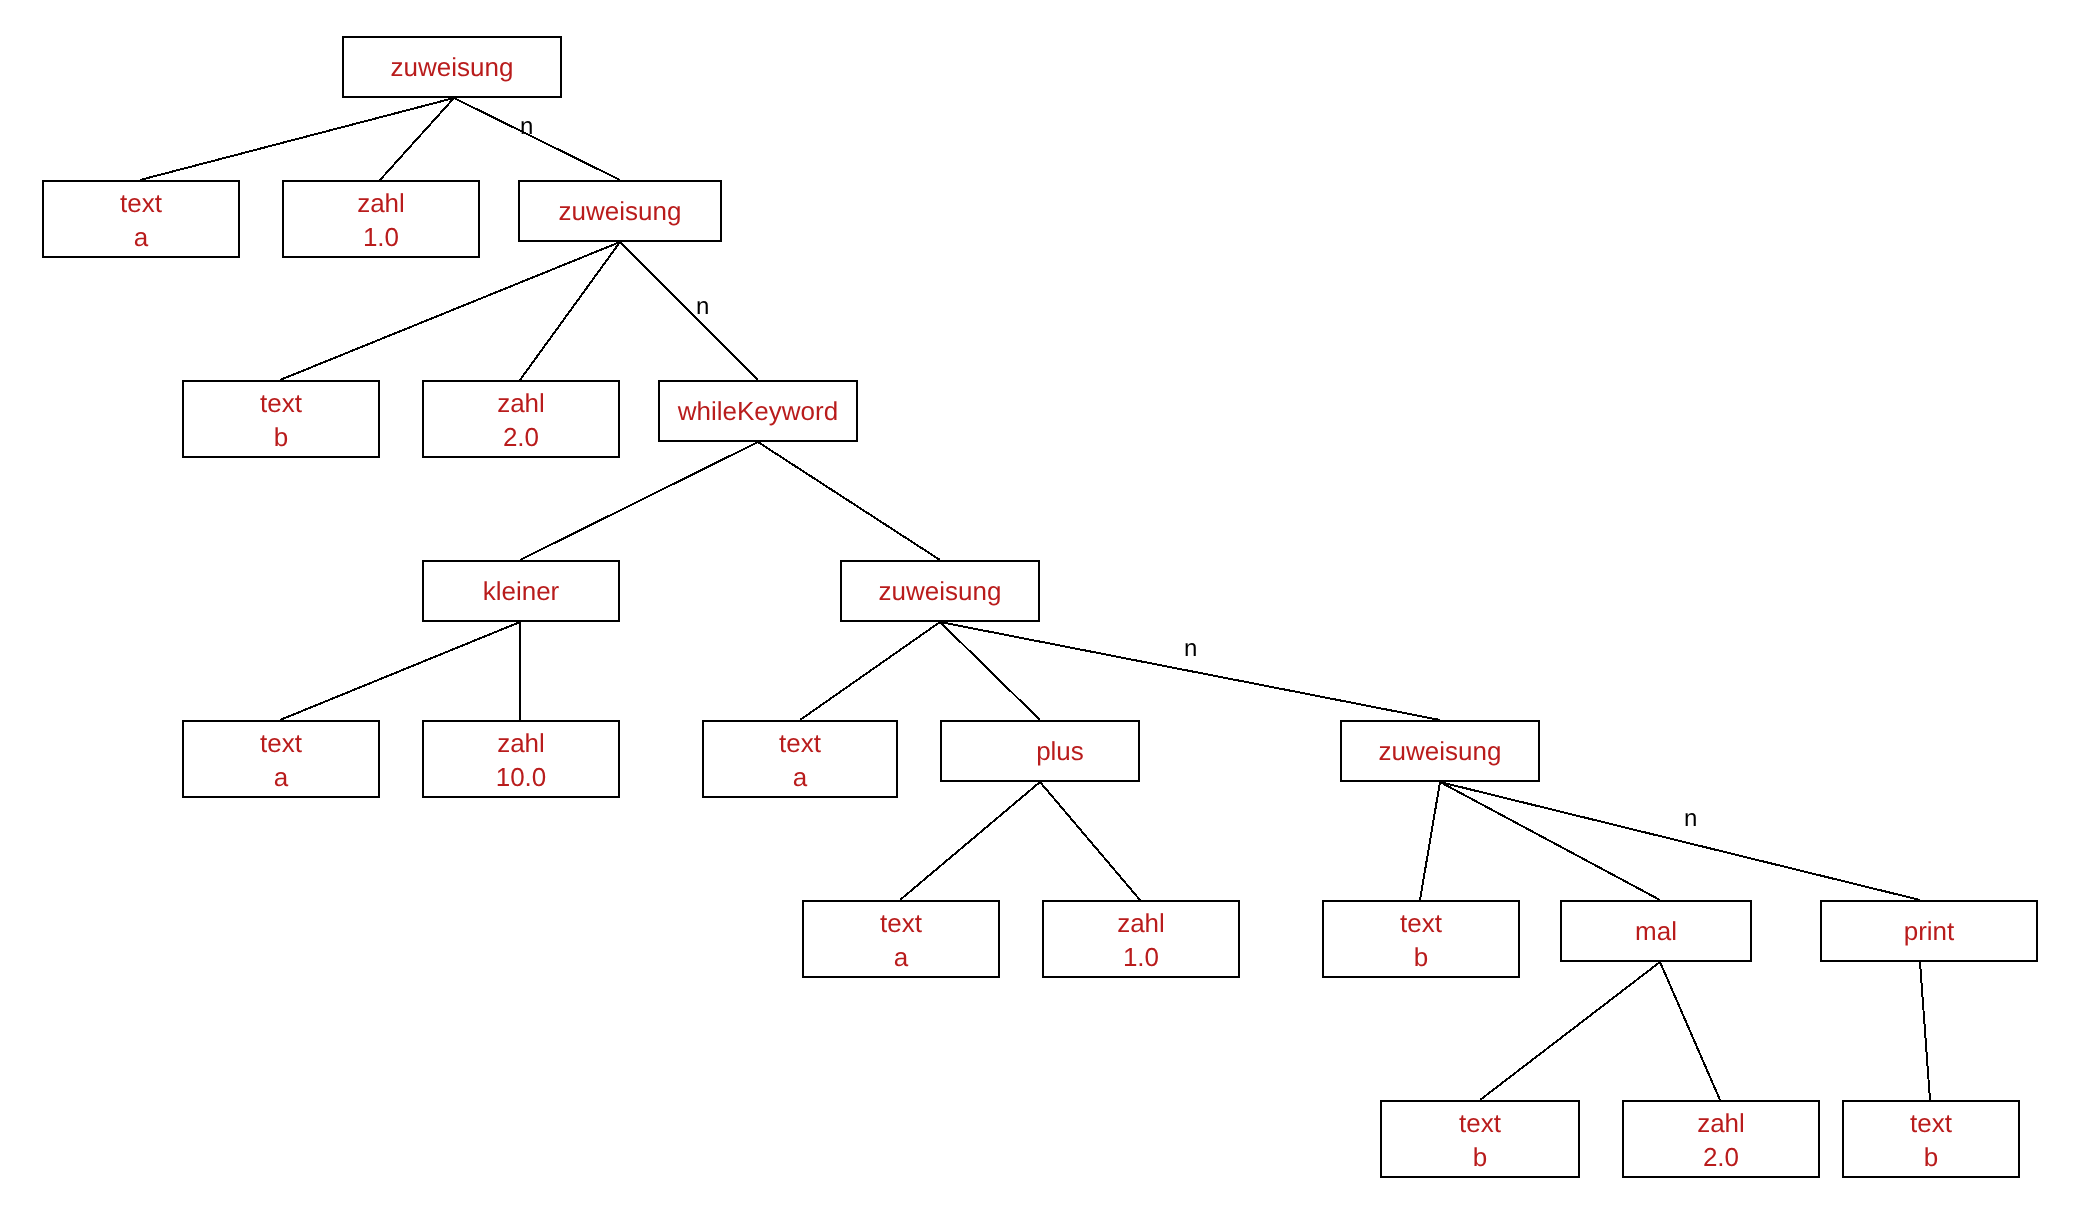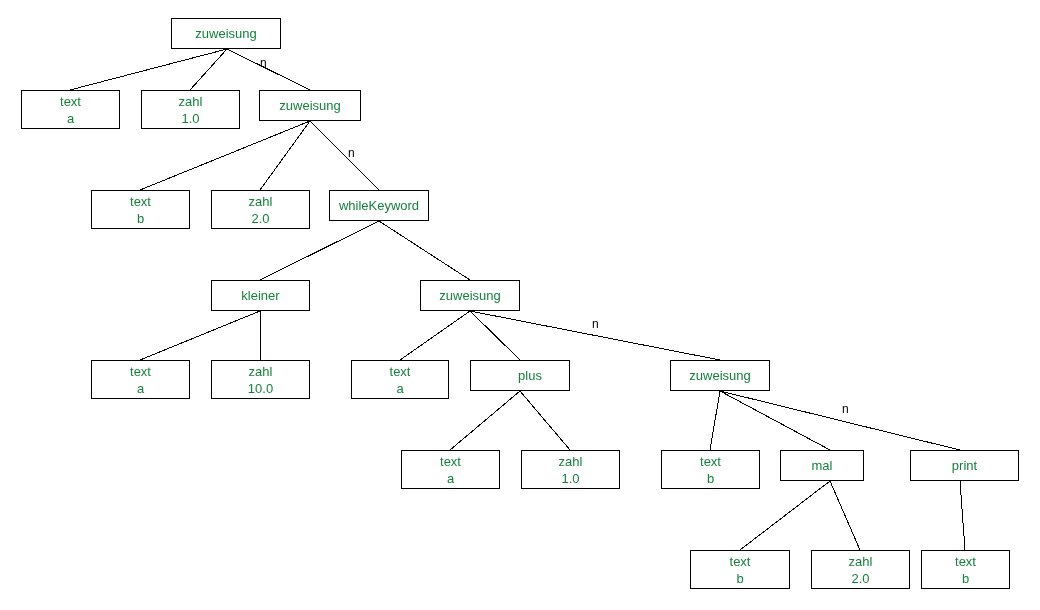--- a/index.html
+++ b/index.html
@@ -31,21 +31,21 @@
     box-sizing: border-box;
     background: #ffffff;
     border: 1px solid #000000;
     display: flex;
     flex-direction: column;
     align-items: center;
     justify-content: center;
     font-family: "Liberation Sans", sans-serif;
     font-size: 13px;
     line-height: 17px;
-    color: #15803d;
+    color: #b91c1c;
     white-space: nowrap;
   }
   .node-line {
     display: block;
     text-align: center;
   }
   .edge-label {
     position: absolute;
     font-family: "Liberation Sans", sans-serif;
     font-size: 12px;
@@ -137,21 +137,21 @@
         <span class="node-line">a</span>
       </div>
       <div class="node-box" style="left: 521px; top: 450px; width: 99px; height: 39px;">
         <span class="node-line">zahl</span>
         <span class="node-line">1.0</span>
       </div>
       <div class="node-box" style="left: 661px; top: 450px; width: 99px; height: 39px;">
         <span class="node-line">text</span>
         <span class="node-line">b</span>
       </div>
-      <div class="node-box" style="left: 780px; top: 450px; width: 84px; height: 31px;">
+      <div class="node-box" style="left: 780px; top: 450px; width: 96px; height: 31px;">
         <span class="node-line">mal</span>
       </div>
       <div class="node-box" style="left: 910px; top: 450px; width: 109px; height: 31px;">
         <span class="node-line">print</span>
       </div>
       <div class="node-box" style="left: 690px; top: 550px; width: 100px; height: 39px;">
         <span class="node-line">text</span>
         <span class="node-line">b</span>
       </div>
       <div class="node-box" style="left: 811px; top: 550px; width: 99px; height: 39px;">

